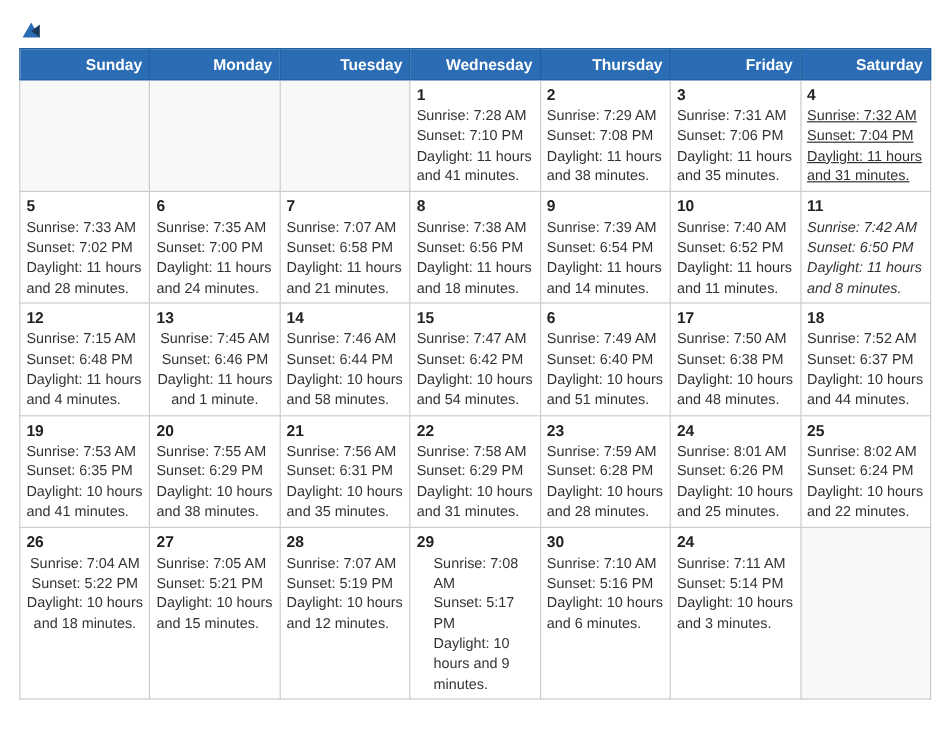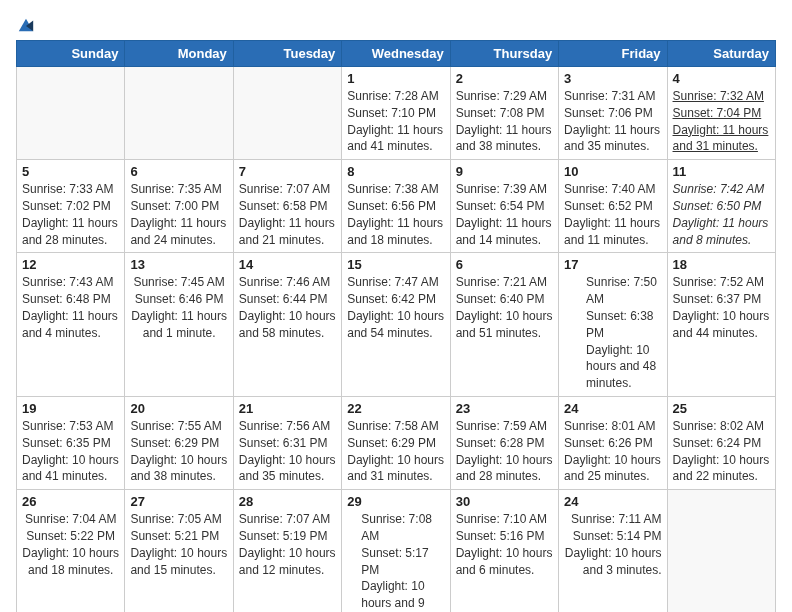--- a/index.html
+++ b/index.html
@@ -189,21 +189,21 @@
         <td>
           <span class="day-number">11</span>
           <div class="day-info" style="white-space: pre-line; font-style: italic;">Sunrise: 7:42 AM
 Sunset: 6:50 PM
 Daylight: 11 hours and 8 minutes.</div>
         </td>
       </tr>
       <tr class="week-row">
         <td>
           <span class="day-number">12</span>
-          <div class="day-info" style="white-space: pre-line;">Sunrise: 7:43 AM
+          <div class="day-info" style="white-space: pre-line;">Sunrise: 7:15 AM
 Sunset: 6:48 PM
 Daylight: 11 hours and 4 minutes.</div>
         </td>
         <td>
           <span class="day-number">13</span>
           <div class="day-info" style="white-space: pre-line; text-align: center;">Sunrise: 7:45 AM
 Sunset: 6:46 PM
 Daylight: 11 hours and 1 minute.</div>
         </td>
         <td>
@@ -213,27 +213,27 @@
 Daylight: 10 hours and 58 minutes.</div>
         </td>
         <td>
           <span class="day-number">15</span>
           <div class="day-info" style="white-space: pre-line;">Sunrise: 7:47 AM
 Sunset: 6:42 PM
 Daylight: 10 hours and 54 minutes.</div>
         </td>
         <td>
           <span class="day-number">6</span>
-          <div class="day-info" style="white-space: pre-line;">Sunrise: 7:21 AM
+          <div class="day-info" style="white-space: pre-line;">Sunrise: 7:49 AM
 Sunset: 6:40 PM
 Daylight: 10 hours and 51 minutes.</div>
         </td>
         <td>
           <span class="day-number">17</span>
-          <div class="day-info" style="white-space: pre-line; margin-left: 22px;">Sunrise: 7:50 AM
+          <div class="day-info" style="white-space: pre-line;">Sunrise: 7:50 AM
 Sunset: 6:38 PM
 Daylight: 10 hours and 48 minutes.</div>
         </td>
         <td>
           <span class="day-number">18</span>
           <div class="day-info" style="white-space: pre-line;">Sunrise: 7:52 AM
 Sunset: 6:37 PM
 Daylight: 10 hours and 44 minutes.</div>
         </td>
       </tr>
@@ -307,20 +307,20 @@
 Daylight: 10 hours and 9 minutes.</div>
         </td>
         <td>
           <span class="day-number">30</span>
           <div class="day-info" style="white-space: pre-line;">Sunrise: 7:10 AM
 Sunset: 5:16 PM
 Daylight: 10 hours and 6 minutes.</div>
         </td>
         <td>
           <span class="day-number">24</span>
-          <div class="day-info" style="white-space: pre-line; text-align: right;">Sunrise: 7:11 AM
+          <div class="day-info" style="white-space: pre-line;">Sunrise: 7:11 AM
 Sunset: 5:14 PM
 Daylight: 10 hours and 3 minutes.</div>
         </td>
         <td class="empty"></td>
       </tr>
     </tbody>
 </table>
 
 </body></html>

